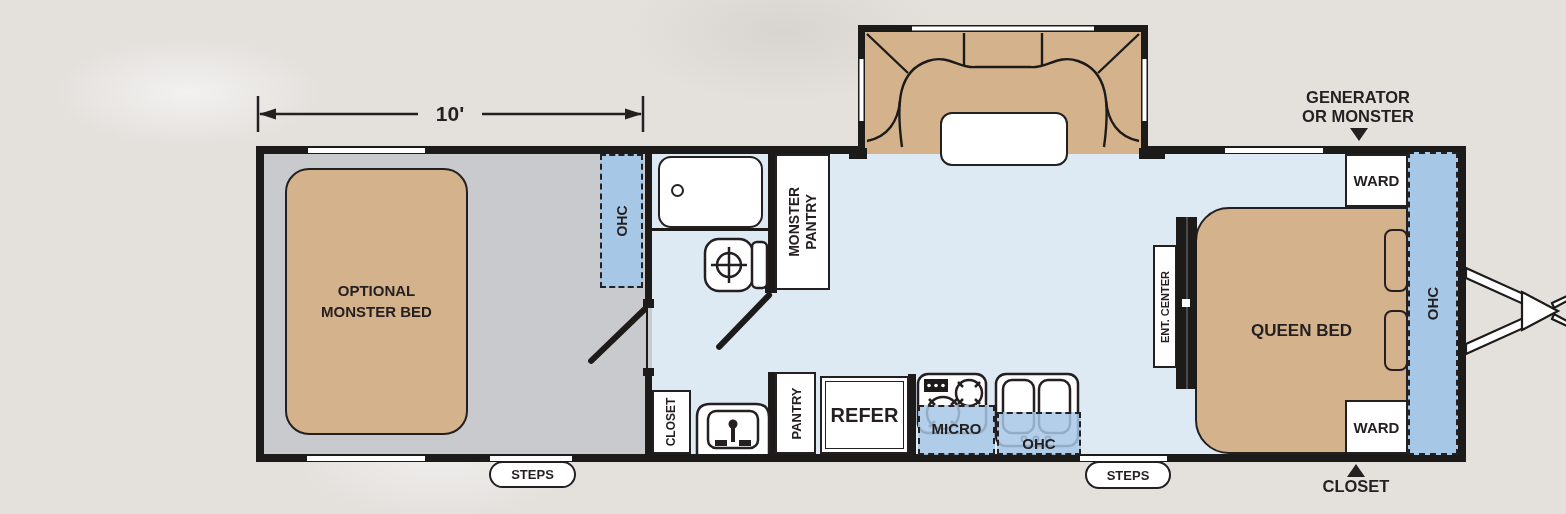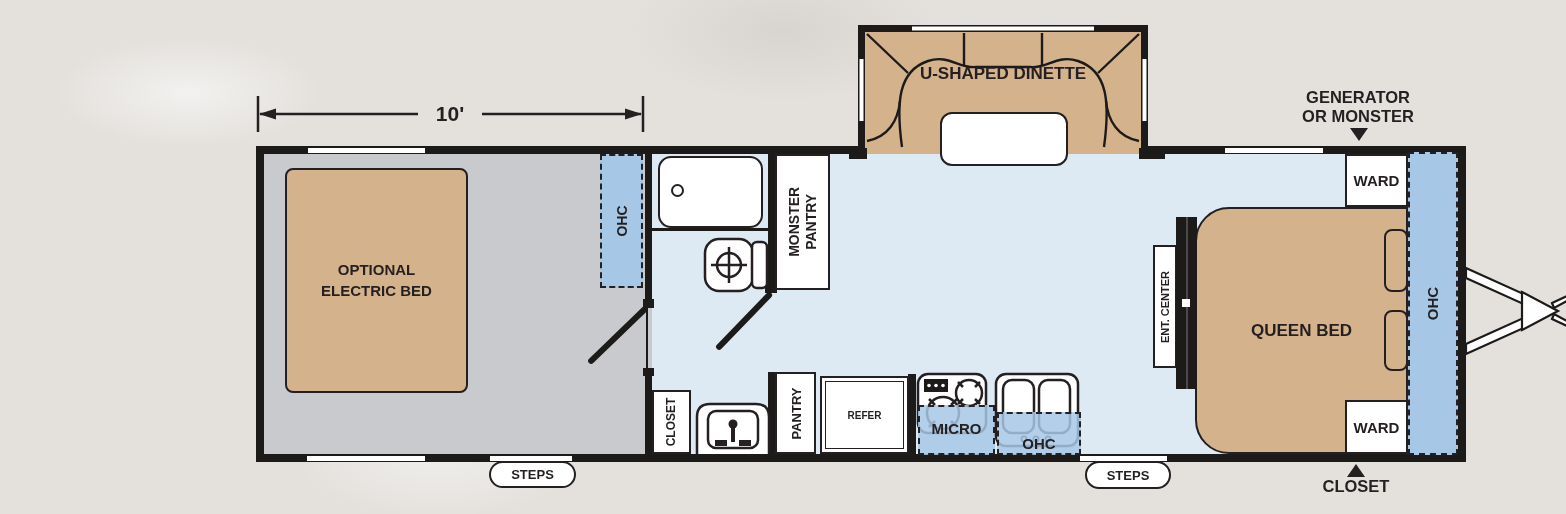--- a/index.html
+++ b/index.html
@@ -61,24 +61,24 @@
   <div class="abs wall" style="left:645px;top:154px;width:7px;height:153px;"></div>
   <div class="abs wall" style="left:646px;top:307px;width:2px;height:61px;"></div>
   <div class="abs wall" style="left:643px;top:299px;width:11px;height:9px;"></div>
   <div class="abs wall" style="left:645px;top:368px;width:7px;height:86px;"></div>
   <div class="abs wall" style="left:643px;top:368px;width:11px;height:8px;"></div>
   <div class="abs wall" style="left:768px;top:154px;width:7px;height:138px;"></div>
   <div class="abs wall" style="left:765px;top:285px;width:12px;height:8px;"></div>
   <div class="abs wall" style="left:768px;top:372px;width:7px;height:82px;"></div>
   <div class="abs wall" style="left:908px;top:374px;width:8px;height:80px;"></div>
 
-  <div class="abs tan ctr" style="left:285px;top:168px;width:183px;height:225px;border-radius:8px;">
+  <div class="abs tan ctr" style="left:285px;top:168px;width:183px;height:267px;border-radius:24px;">
     <div class="lbl" style="font-size:15px;line-height:1.35;">
       <span style="display:block;">OPTIONAL</span>
-      <span style="display:block;">ELECTRIC BED</span>
+      <span style="display:block;">MONSTER BED</span>
     </div>
   </div>
   <div class="abs bluecab ctr" style="left:600px;top:154px;width:43px;height:134px;border-width:2px;">
     <span class="lbl rot" style="font-size:14px;">OHC</span>
   </div>
   <div class="abs swing" style="left:589px;top:360px;width:80px;transform:rotate(-44deg);"></div>
 
   <div class="abs whitebox" style="left:658px;top:156px;width:105px;height:72px;border-radius:13px;">
     <div class="abs" style="left:11px;top:26px;width:13px;height:13px;border:2px solid #241f20;border-radius:50%;"></div>
   </div>
@@ -111,21 +111,20 @@
       <path d="M281,9 L240,48"></path>
       <path d="M44,122 C38,78 40,46 70,36 C90,29 102,44 118,42 L172,42 C188,44 200,29 220,36 C250,46 252,78 246,122"></path>
       <path d="M106,8 L106,40"></path>
       <path d="M184,8 L184,40"></path>
       <path d="M9,116 C30,112 40,96 42,76"></path>
       <path d="M281,116 C260,112 250,96 248,76"></path>
     </g>
   </svg>
   <div class="abs wall" style="left:849px;top:148px;width:18px;height:11px;"></div>
   <div class="abs wall" style="left:1139px;top:148px;width:26px;height:11px;"></div>
-  <div class="abs ctr lbl" style="left:868px;top:64px;width:270px;font-size:17px;">U-SHAPED DINETTE</div>
   <div class="abs whitebox" style="left:940px;top:112px;width:128px;height:54px;border-radius:12px;"></div>
 
   <div class="abs tan ctr" style="left:1195px;top:207px;width:213px;height:247px;border-radius:34px 0 0 34px;">
     <span class="lbl" style="font-size:17px;">QUEEN BED</span>
   </div>
   <div class="abs tan" style="left:1384px;top:229px;width:24px;height:63px;border-radius:8px;"></div>
   <div class="abs tan" style="left:1384px;top:310px;width:24px;height:61px;border-radius:8px;"></div>
   <div class="abs whitebox ctr" style="left:1153px;top:245px;width:24px;height:123px;border-width:2px;">
     <span class="lbl rot" style="font-size:11px;">ENT. CENTER</span>
   </div>
@@ -152,21 +151,21 @@
     <circle cx="40" cy="24" r="4.5" fill="#241f20"></circle>
     <rect x="38" y="25" width="4" height="17" fill="#241f20"></rect>
     <rect x="22" y="40" width="12" height="6" fill="#241f20"></rect>
     <rect x="46" y="40" width="12" height="6" fill="#241f20"></rect>
   </svg>
   <div class="abs whitebox ctr" style="left:775px;top:372px;width:41px;height:82px;">
     <span class="lbl rot" style="font-size:13px;">PANTRY</span>
   </div>
   <div class="abs whitebox ctr" style="left:820px;top:376px;width:89px;height:78px;">
     <div class="abs" style="left:3px;top:3px;right:3px;bottom:3px;border:1.5px solid #241f20;"></div>
-    <span class="lbl" style="font-size:10px;position:relative;">REFER</span>
+    <span class="lbl" style="font-size:20px;position:relative;">REFER</span>
   </div>
   <svg class="abs" style="left:916px;top:372px;" width="72" height="63">
     <rect x="2" y="2" width="68" height="59" rx="10" fill="#fff" stroke="#241f20" stroke-width="2.5"></rect>
     <rect x="8" y="7" width="24" height="13" fill="#1d1b1a"></rect>
     <circle cx="13" cy="13.5" r="1.8" fill="#fff"></circle>
       <circle cx="20" cy="13.5" r="1.8" fill="#fff"></circle>
       <circle cx="27" cy="13.5" r="1.8" fill="#fff"></circle>
     <g fill="none" stroke="#241f20" stroke-width="2.5">
       <circle cx="27" cy="41" r="16"></circle>
       <line x1="13" y1="27" x2="19" y2="33"></line>

